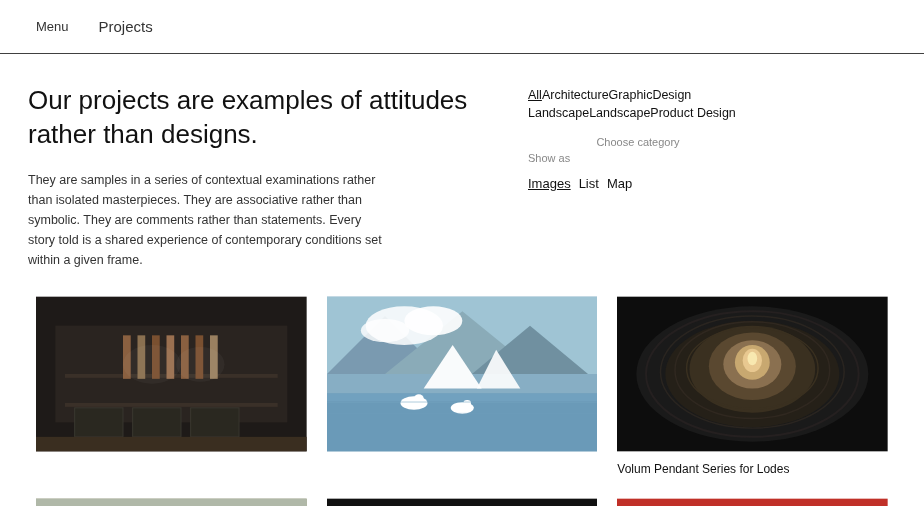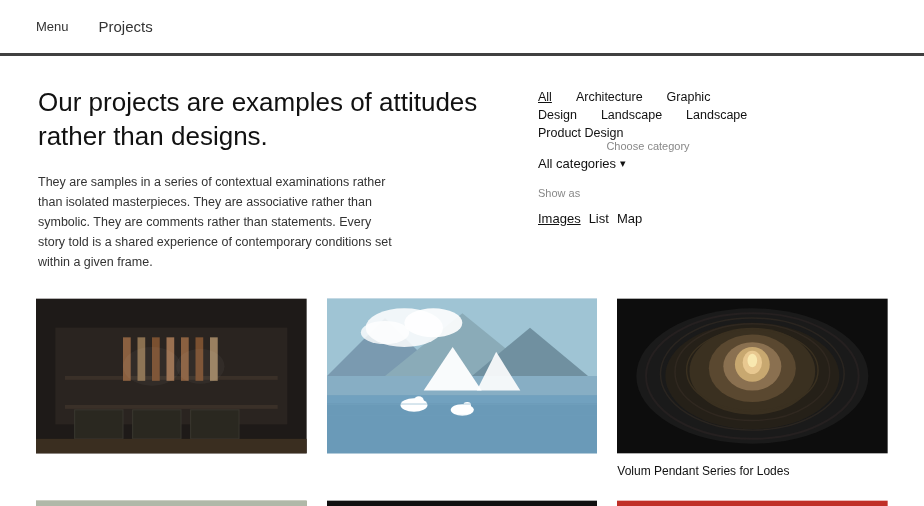--- a/index.html
+++ b/index.html
@@ -10,37 +10,37 @@
       width: 924px;
       min-height: 506px;
       overflow-x: hidden;
     }
 
     
     .header {
       display: flex;
       align-items: center;
       padding: 18px 36px;
-      border-bottom: 3px solid #404040;
+      border-bottom: 1px solid #404040;
       gap: 30px;
     }
     .header-menu {
       font-size: 13px;
       color: #333;
       cursor: pointer;
     }
     .header-projects {
       font-size: 15px;
       color: #333;
     }
 
     
     .main {
       display: flex;
-      padding: 30px 36px 0 38px;
+      padding: 30px 36px 0 28px;
       gap: 40px;
     }
 
     
     .left-content {
       flex: 1;
       max-width: 460px;
     }
     .left-content h1 {
       font-size: 26px;
@@ -59,21 +59,22 @@
     
     .right-sidebar {
       width: 220px;
       flex-shrink: 0;
       padding-top: 4px;
     }
 
     .filter-tags {
       display: flex;
       flex-wrap: wrap;
-      gap: 4px 24px;
+      gap: 4px 0;
+      margin-bottom: 16px;
     }
     .filter-tag {
       font-size: 12.5px;
       color: #111;
       cursor: pointer;
       text-decoration: none;
       white-space: nowrap;
     }
     .filter-tag.active {
       text-decoration: underline;
@@ -184,24 +185,20 @@
       <a class="filter-tag active">All</a>
       <a class="filter-tag">Architecture</a>
       <a class="filter-tag">Graphic</a>
       <a class="filter-tag">Design</a>
       <a class="filter-tag">Landscape</a>
       <a class="filter-tag">Landscape</a>
       <a class="filter-tag">Product Design</a>
     </div>
 
     <div class="category-label">Choose category</div>
-    <div class="category-select-row">
-      <span class="category-select-text">All categories</span>
-      <span class="chevron-icon">▾</span>
-    </div>
 
     <div class="view-label">Show as</div>
     <div class="view-options">
       <a class="view-option active">Images</a>
       <a class="view-option">List</a>
       <a class="view-option">Map</a>
     </div>
   </div>
 
 </div>

